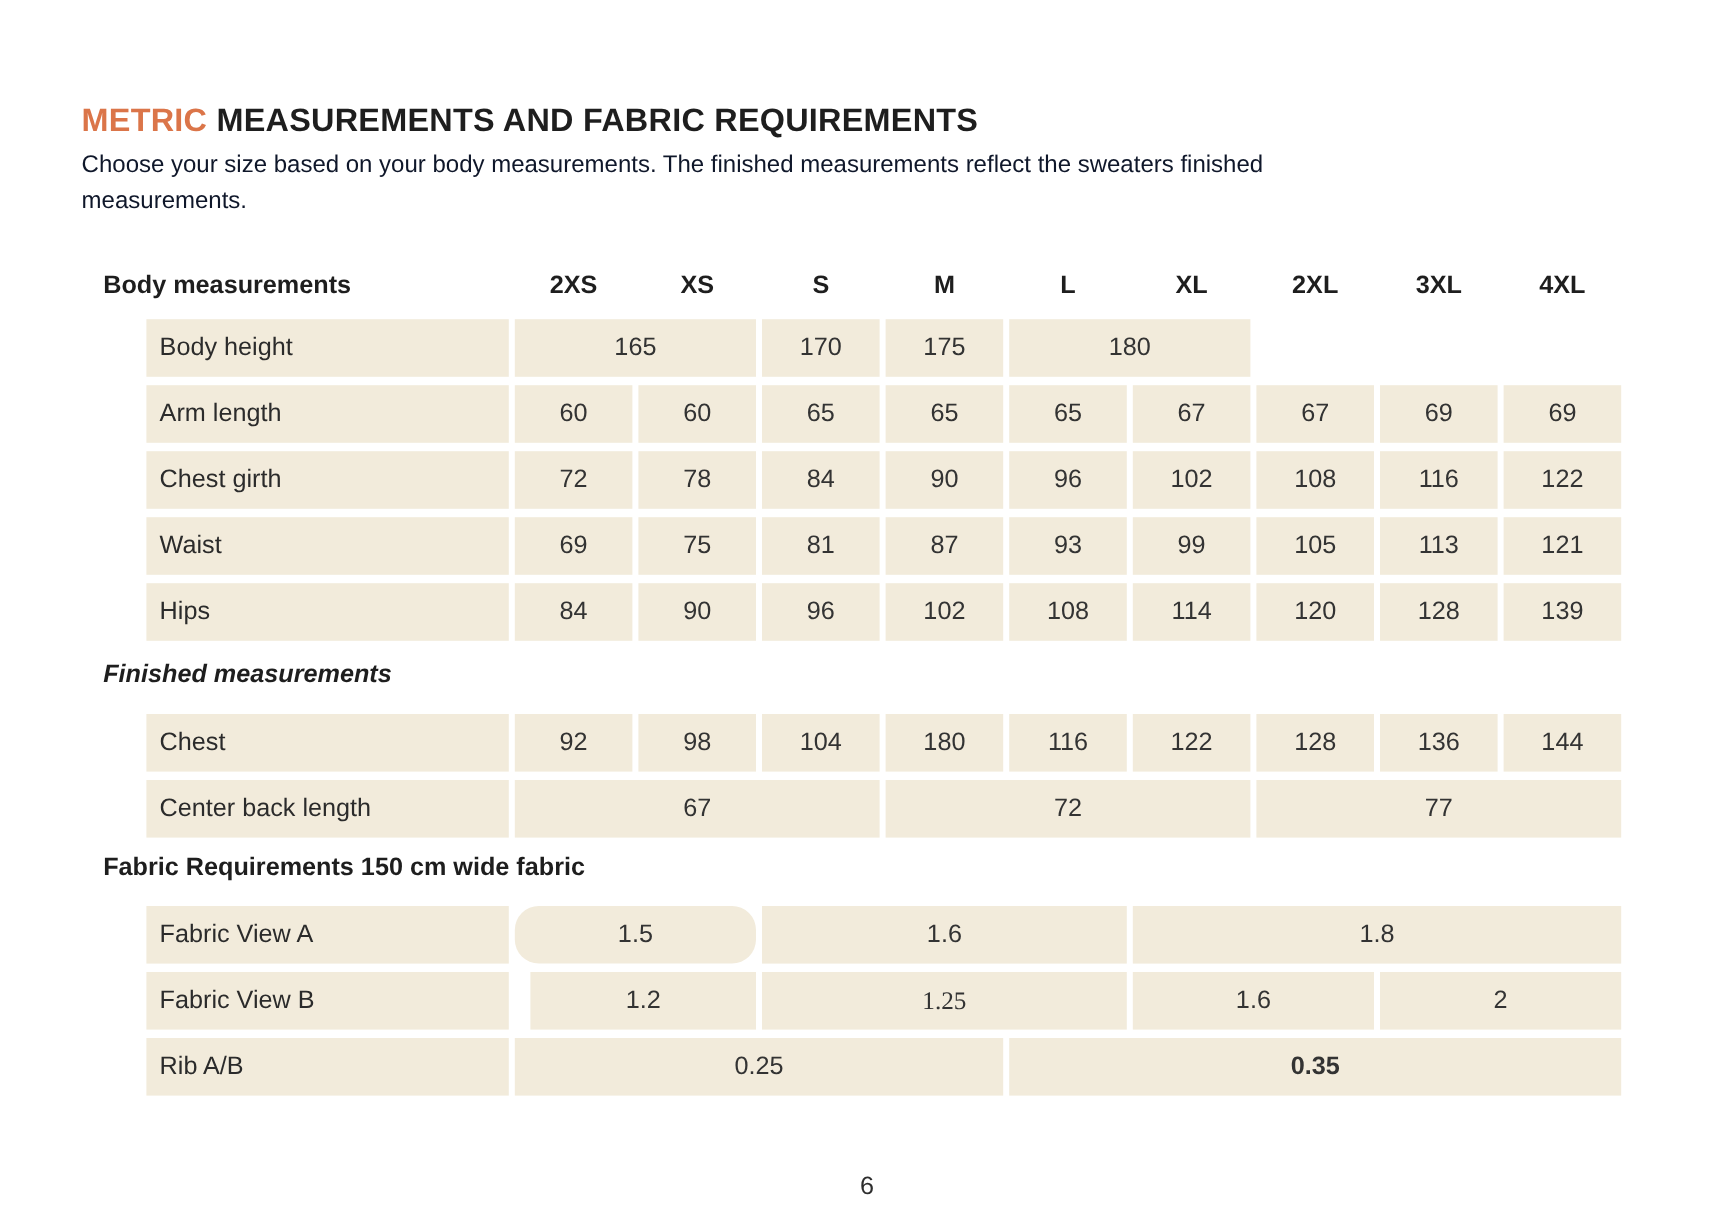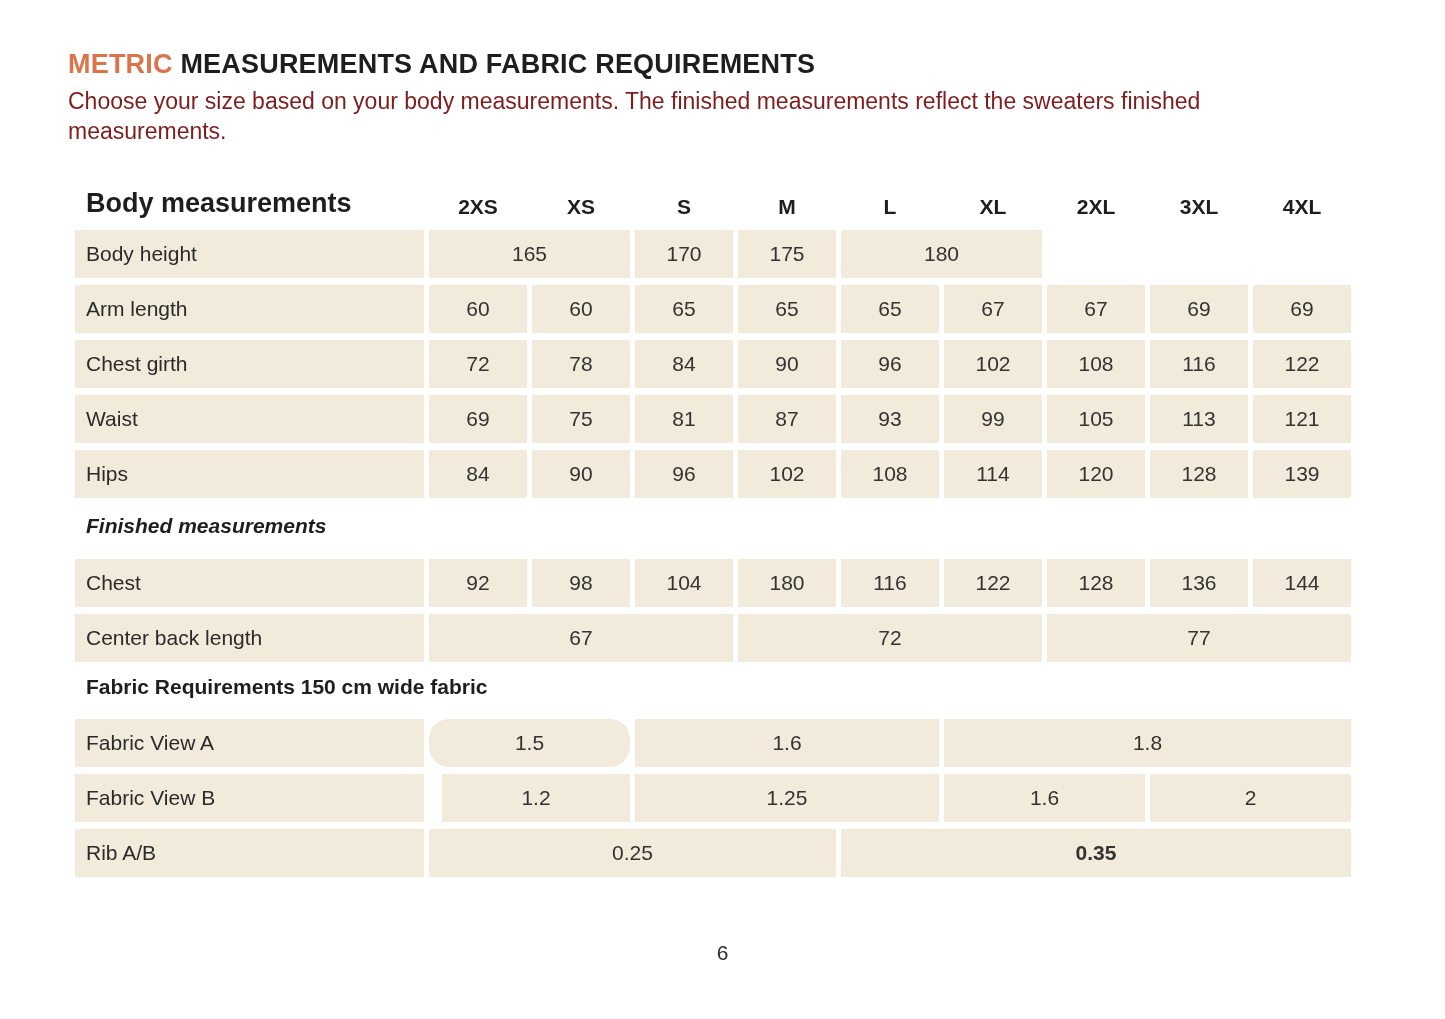--- a/index.html
+++ b/index.html
@@ -11,72 +11,73 @@
   * { margin: 0; padding: 0; box-sizing: border-box; }
   html, body { background: #ffffff; }
   body {
     width: 1445px;
     height: 1019px;
     font-family: "Liberation Sans", sans-serif;
     color: var(--text);
     overflow: hidden;
   }
   .page-title {
-    margin: 48px 0 0 68px;
+    margin: 84px 0 0 68px;
     font-size: 27px;
     line-height: 32px;
     font-weight: 600;
     letter-spacing: 0.2px;
     color: var(--heading);
   }
   .page-title .accent { color: var(--accent); }
   .subtitle {
     margin: 6px 0 0 68px;
-    font-size: 23px;
+    font-size: 20px;
     line-height: 30px;
     font-weight: 400;
-    color: #7f1d1d;
+    color: #0f172a;
   }
   .size-table {
     margin: 42px 0 0 75px;
     width: 1276px;
   }
   .grid-row {
     display: grid;
     grid-template-columns: 349px repeat(9, 1fr);
     column-gap: 5px;
     margin-bottom: 7px;
   }
   .header-row {
     height: 26px;
     margin-bottom: 16px;
     align-items: end;
   }
   .header-row .head-label {
     font-weight: 700;
-    font-size: 27px;
+    font-size: 21px;
     color: var(--heading);
     padding-left: 11px;
   }
   .header-row .size-head {
     font-weight: 700;
     font-size: 21px;
     color: var(--heading);
     text-align: center;
   }
   .data-row { height: 48px; }
   .cell {
     background: var(--cell-bg);
     display: flex;
     align-items: center;
     font-size: 21px;
   }
   .label-cell {
     justify-content: flex-start;
     padding-left: 11px;
+    margin-left: 47px;
   }
   .value-cell {
     justify-content: center;
     color: #333333;
   }
   .section-heading {
     font-weight: 700;
     font-size: 21px;
     color: var(--heading);
     padding-left: 11px;
@@ -190,21 +191,21 @@
     <div class="section-heading heading-fabric">Fabric Requirements 150 cm wide fabric</div>
     <div class="grid-row data-row">
       <div class="cell label-cell">Fabric View A</div>
       <div class="cell value-cell" style="grid-column: span 2; border-radius: 20px;">1.5</div>
       <div class="cell value-cell" style="grid-column: span 3;">1.6</div>
       <div class="cell value-cell" style="grid-column: span 4;">1.8</div>
     </div>
     <div class="grid-row data-row">
       <div class="cell label-cell">Fabric View B</div>
       <div class="cell value-cell" style="grid-column: span 2; margin-left: 13px;">1.2</div>
-      <div class="cell value-cell" style="grid-column: span 3;">1.25</div>
+      <div class="cell value-cell" style="grid-column: span 3; font-family: Liberation Serif, serif;">1.25</div>
       <div class="cell value-cell" style="grid-column: span 2;">1.6</div>
       <div class="cell value-cell" style="grid-column: span 2;">2</div>
     </div>
     <div class="grid-row data-row">
       <div class="cell label-cell">Rib A/B</div>
       <div class="cell value-cell" style="grid-column: span 4;">0.25</div>
       <div class="cell value-cell" style="grid-column: span 5; font-weight: bold;">0.35</div>
     </div>
   </div>
 

